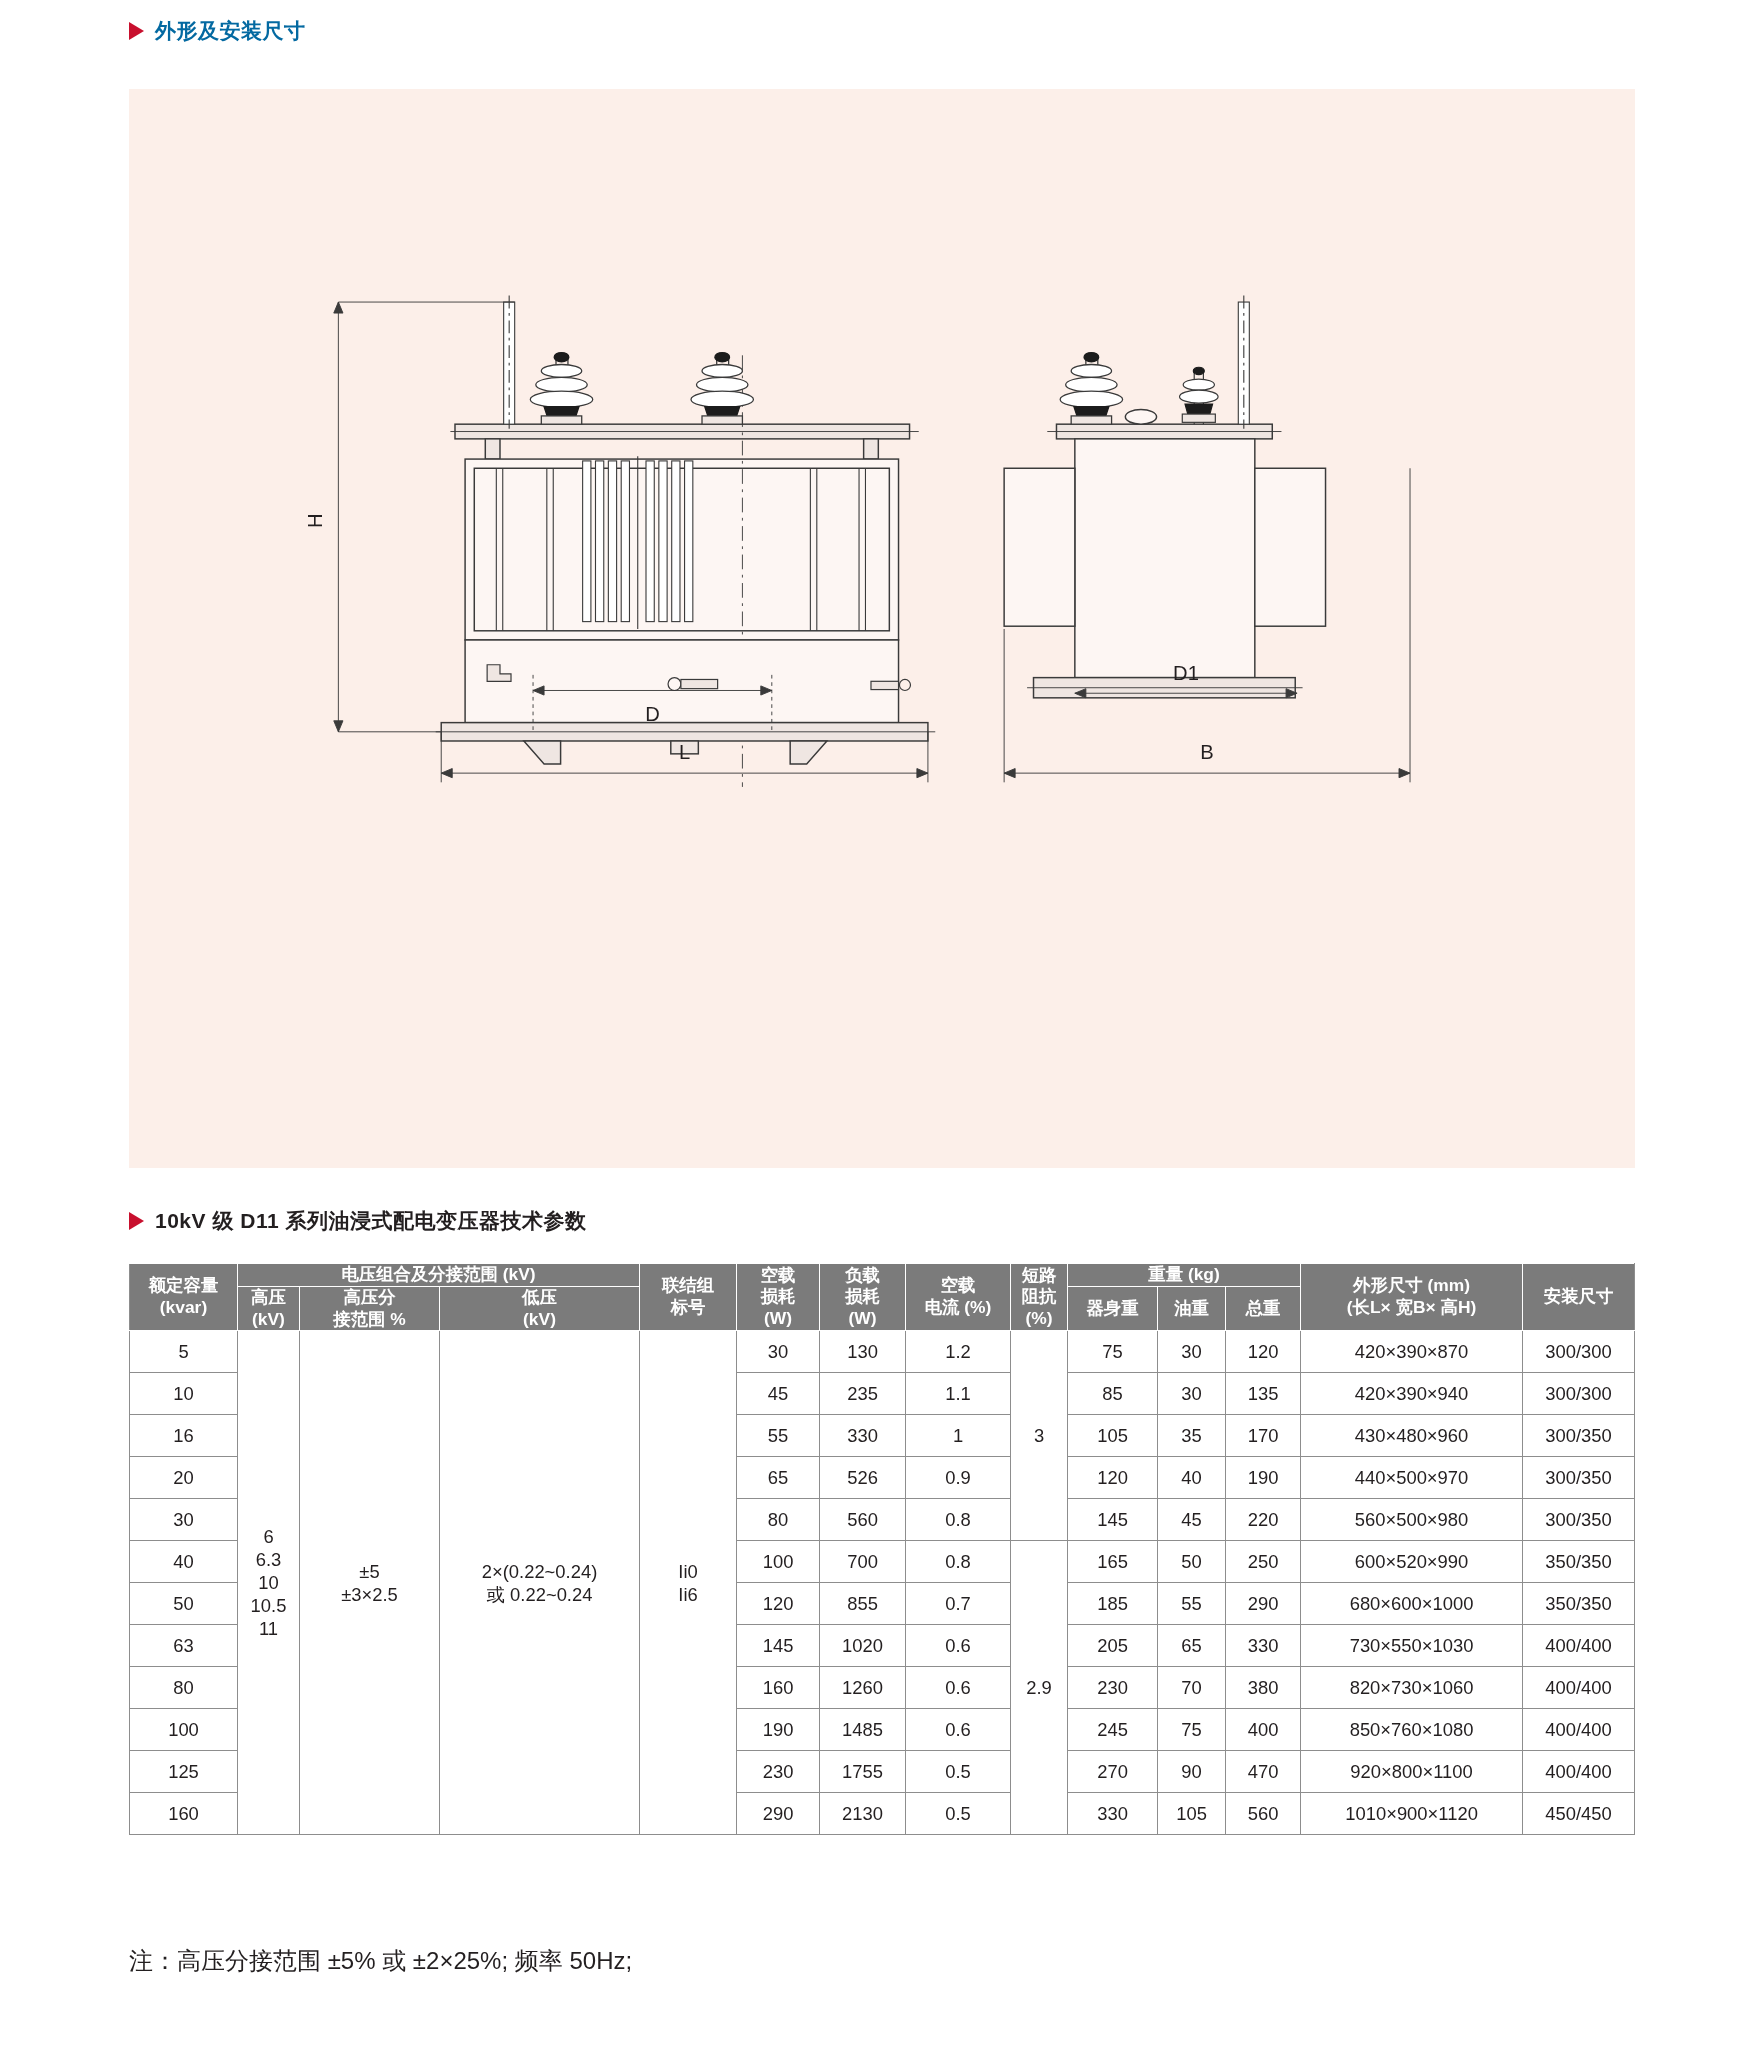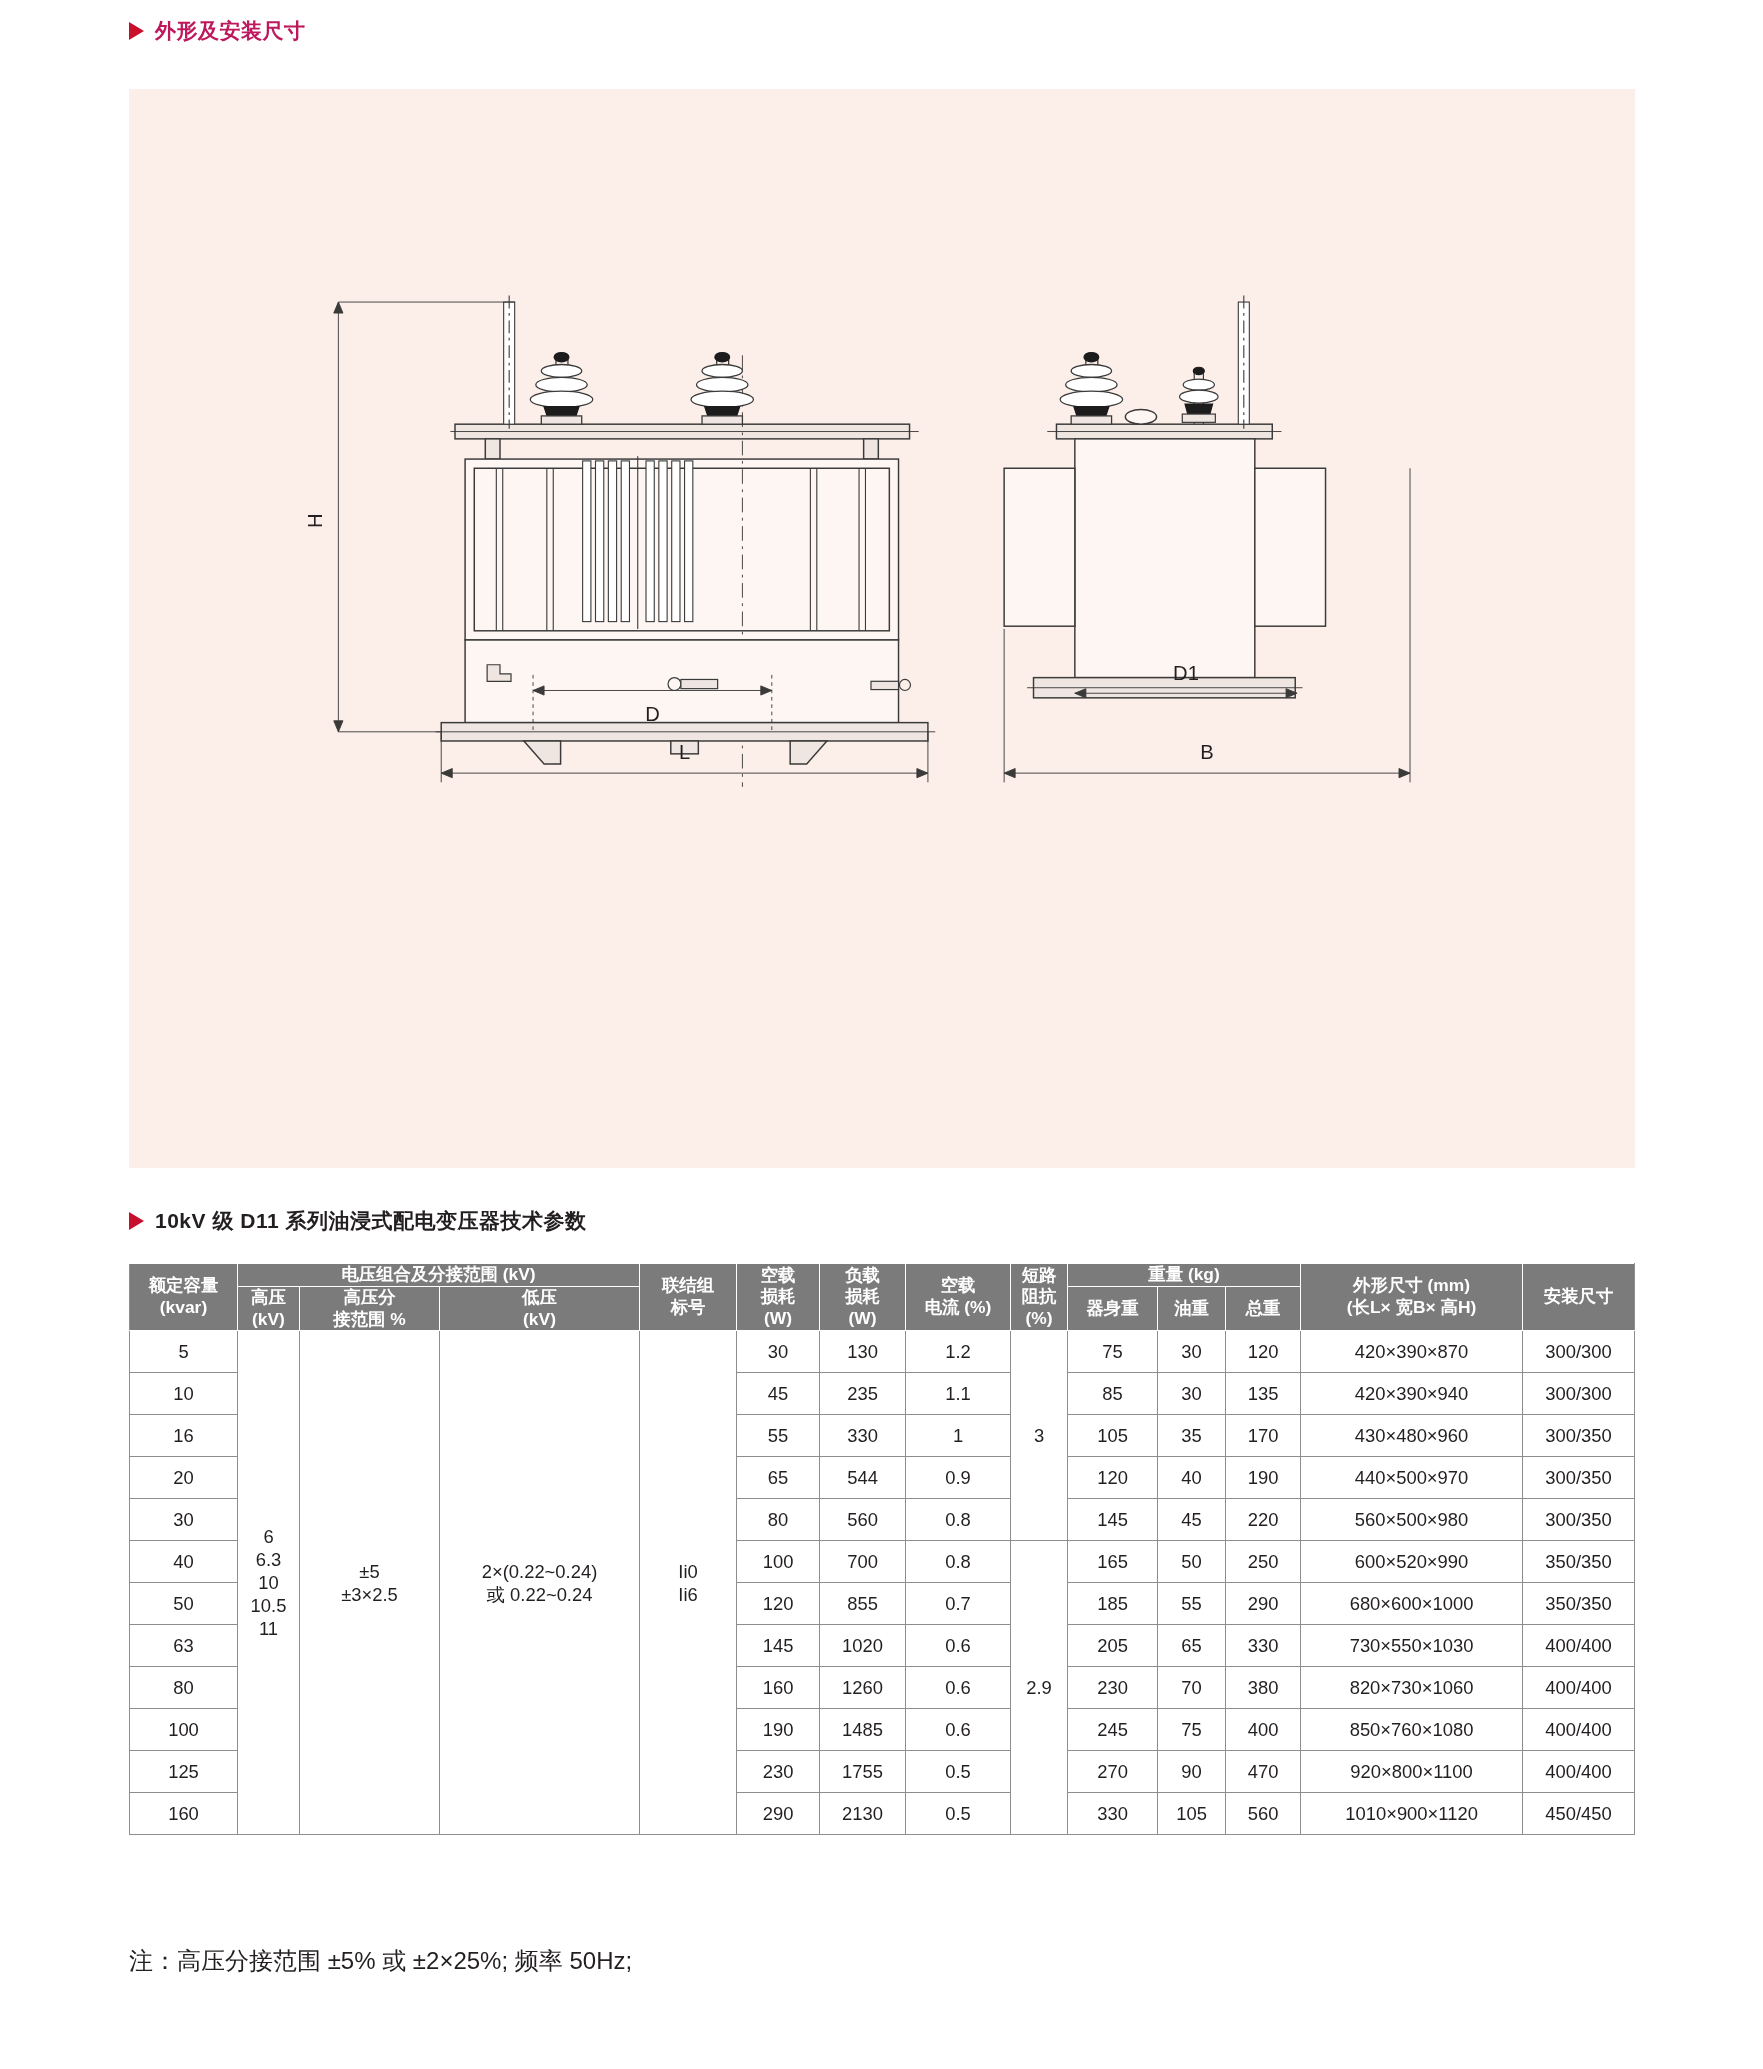--- a/index.html
+++ b/index.html
@@ -34,21 +34,21 @@
     height: 0;
     border-left: 15.6px solid #c8102e;
     border-top: 9.2px solid transparent;
     border-bottom: 9.2px solid transparent;
     flex: 0 0 auto;
   }
   .head-title {
     font-size: 21px;
     font-weight: bold;
     letter-spacing: 0.5px;
-    color: #be185d;
+    color: #0369a1;
     line-height: 1;
   }
   .head-title.dark { color: #231f20; }
 
   #sec1-head { position: absolute; left: 129px; top: 20px; }
   #sec2-head { position: absolute; left: 129px; top: 1203px; margin-top: 7px; }
 
   
   .drawing-panel {
     position: absolute;
@@ -419,21 +419,21 @@
           <td>105</td>
           <td>35</td>
           <td>170</td>
           <td>430×480×960</td>
           <td>300/350</td>
         </tr>
 
         <tr>
           <td>20</td>
           <td>65</td>
-          <td>544</td>
+          <td>526</td>
           <td>0.9</td>
           <td>120</td>
           <td>40</td>
           <td>190</td>
           <td>440×500×970</td>
           <td>300/350</td>
         </tr>
 
         <tr>
           <td>30</td>

